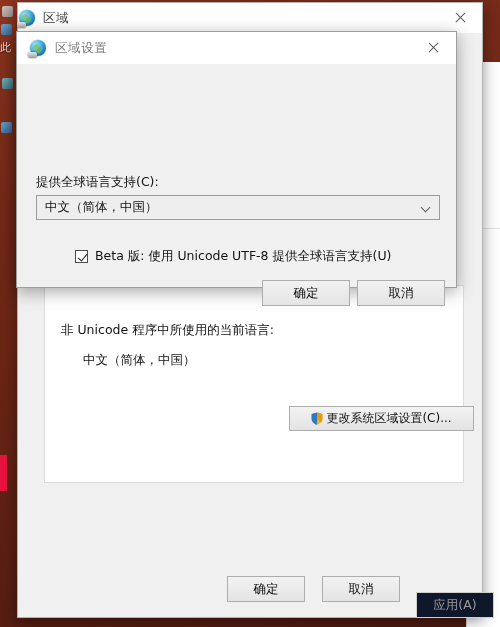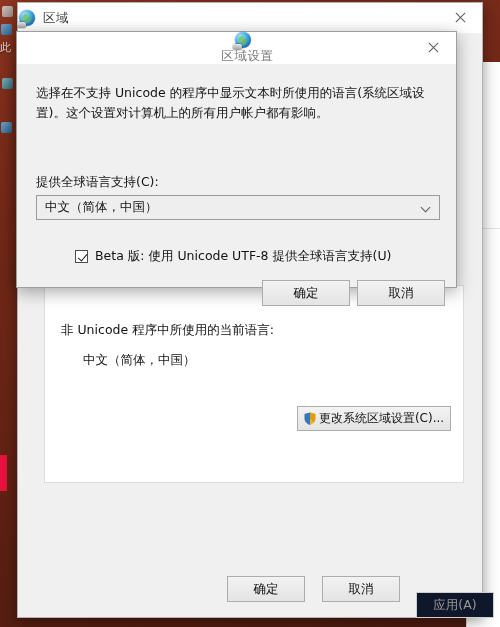--- a/index.html
+++ b/index.html
@@ -182,23 +182,23 @@
     box-sizing: border-box;
   }
   .bg-card .line {
     position: absolute;
     white-space: nowrap;
     color: #121212;
     font-size: 12.5px;
   }
   .chg-btn {
     position: absolute;
-    left: 252px;
+    left: 244px;
     top: 120px;
-    width: 154px;
+    width: 185px;
     height: 25px;
     background: linear-gradient(180deg,#f3f3f3,#e3e3e3);
     border: 1px solid #adadad;
     display: flex;
     align-items: center;
     justify-content: center;
     gap: 3px;
     font-size: 12px;
     color: #101010;
     box-sizing: border-box;
@@ -256,21 +256,20 @@
     box-shadow: 0 4px 16px rgba(0,0,0,.34);
     box-sizing: border-box;
   }
   .dlg-title {
     height: 32px;
     background: #ffffff;
     display: flex;
     align-items: center;
     padding-left: 13px;
     position: relative;
-    flex-direction: column;
   }
   .dlg-title .d-label {
     font-size: 12.5px;
     color: #7a7a7a;
     margin-left: 9px;
     letter-spacing: .6px;
   }
   .dlg-body {
     position: absolute;
     left: 0; right: 0;
@@ -434,21 +433,20 @@
           <span class="base"></span>
         </span>
       <span class="d-label">区域设置</span>
       <div class="dlg-close" style="right:0; width:46px; height:32px;">
         <span class="x-glyph"></span>
       </div>
     </div>
 
     <div class="dlg-body">
 
-      <div class="dlg-desc">选择在不支持 Unicode 的程序中显示文本时所使用的语言(系统区域设置)。这个设置对计算机上的所有用户帐户都有影响。</div>
 
       <div class="dlg-label">提供全球语言支持(C):</div>
 
       <div class="combo">
         <span>中文（简体，中国）</span>
         <span class="caret"></span>
       </div>
 
       <div class="chk-row">
         <span class="chk"></span>

